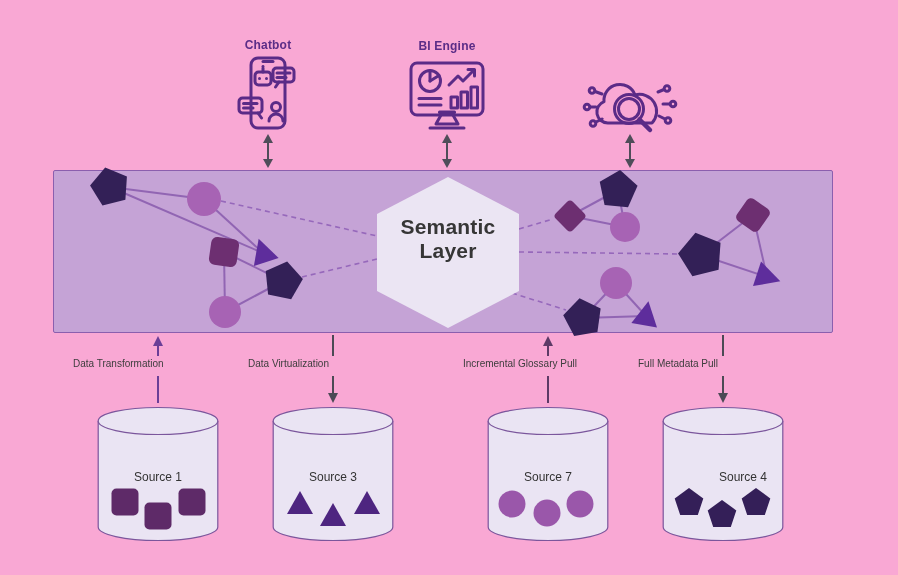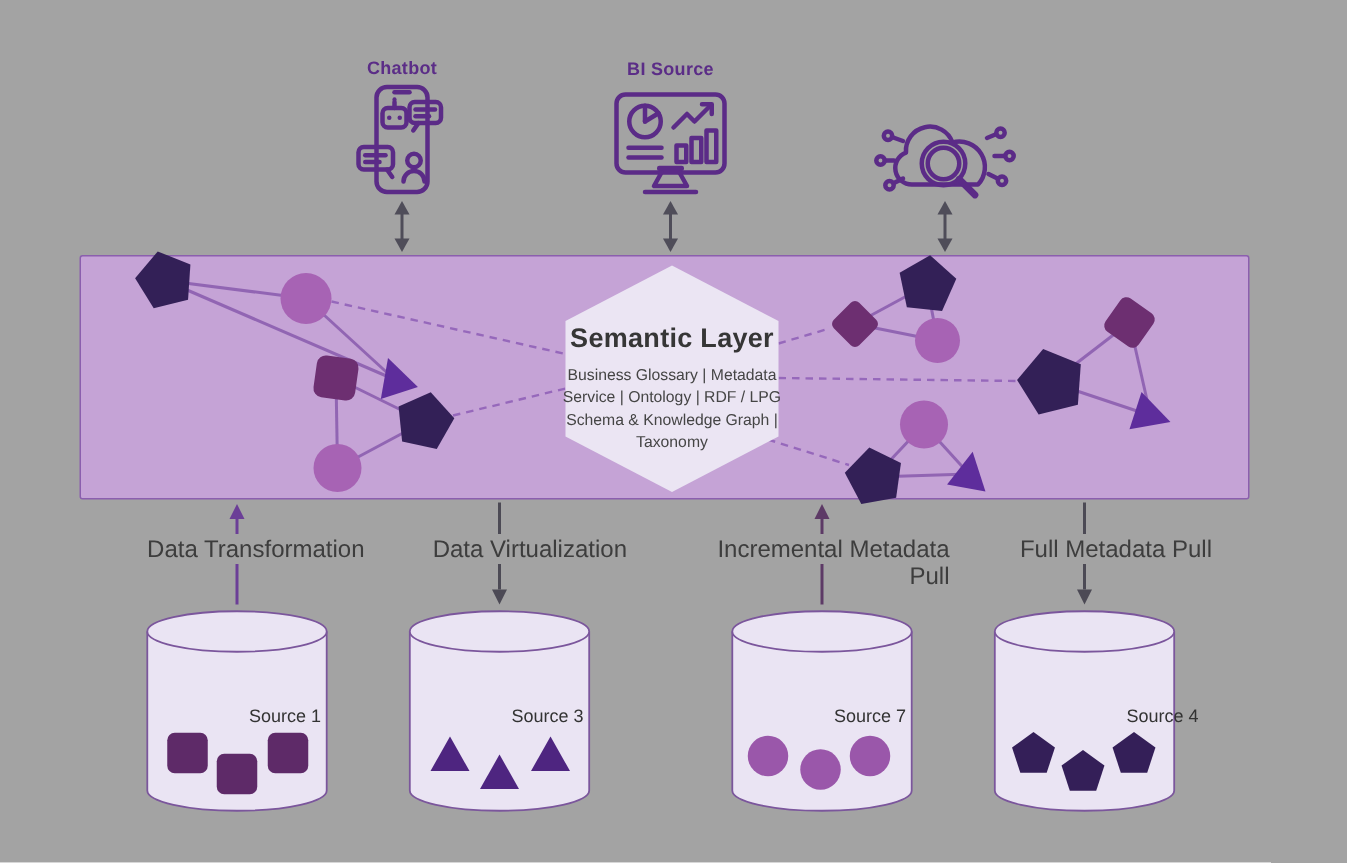--- a/index.html
+++ b/index.html
@@ -1,40 +1,40 @@
 <!DOCTYPE html>
 <html><head>
 <meta charset="utf-8">
 <style>
   html,body{margin:0;padding:0;background:#fff;}
-  .canvas{position:relative;width:898px;height:575px;background:#a3a3a3;overflow:hidden;
+  .canvas{position:relative;width:898px;height:575px;background:#f9a8d4;overflow:hidden;
           font-family:"Liberation Sans",sans-serif;}
   .consumer-label{position:absolute;text-align:center;font-size:12px;font-weight:700;
                   color:#5b2d87;white-space:pre-line;line-height:14px;letter-spacing:.2px;}
   .icon{position:absolute;stroke:#5b2b87;fill:none;stroke-width:3;
         stroke-linecap:round;stroke-linejoin:round;}
   .band{position:absolute;left:53px;top:170px;width:780px;height:163px;
         background:#c5a3d6;border:1.5px solid #8b5fae;border-radius:2px;box-sizing:border-box;}
   .overlay{position:absolute;left:0;top:0;pointer-events:none;}
   .hex-text{position:absolute;left:375px;top:215px;width:146px;text-align:center;}
-  .hex-title{font-size:18px;font-weight:700;color:#363636;letter-spacing:.2px;}
+  .hex-title{font-size:21px;font-weight:700;color:#363636;letter-spacing:.2px;}
   .hex-sub{font-size:10.5px;color:#454545;line-height:15px;margin-top:7px;white-space:pre-line;}
-  .flow-label{position:absolute;top:358px;width:170px;text-align:right;
-              font-size:16px;color:#3d3d3d;}
+  .flow-label{position:absolute;top:358px;width:170px;text-align:left;
+              font-size:10px;color:#3d3d3d;}
   .cyl{position:absolute;top:404px;}
   .source-label{position:absolute;top:470px;width:122px;text-align:center;
-                font-size:12px;color:#333;font-weight:500;padding-left:32px;}
+                font-size:12px;color:#333;font-weight:500;}
 </style>
 </head>
 <body>
 
 <div class="canvas">
 
   <div class="consumer-label" style="left:208px;top:38px;width:120px">Chatbot</div>
-  <div class="consumer-label" style="left:387px;top:39px;width:120px">BI Source</div>
+  <div class="consumer-label" style="left:387px;top:39px;width:120px">BI Engine</div>
 
   <svg class="icon" style="left:236px;top:55px" width="64" height="80" viewBox="0 0 64 80">
     <rect x="15" y="3" width="34" height="70" rx="7"></rect>
     <line x1="27" y1="6.5" x2="37" y2="6.5"></line>
     <rect x="19" y="17" width="16" height="13" rx="3.5"></rect>
     <line x1="27" y1="17" x2="27" y2="13"></line>
     <circle cx="27" cy="11.3" r="1.4" fill="#5b2b87" stroke="none"></circle>
     <circle cx="23.5" cy="23.5" r="1.5" fill="#5b2b87" stroke="none"></circle>
     <circle cx="30.5" cy="23.5" r="1.5" fill="#5b2b87" stroke="none"></circle>
     <rect x="37" y="13" width="21" height="14" rx="3.5"></rect>
@@ -172,29 +172,25 @@
     </g>
     <g>
       <line x1="723" y1="335" x2="723" y2="356" stroke="#4c4a55" stroke-width="2"></line>
       <line x1="723" y1="376" x2="723" y2="393" stroke="#4c4a55" stroke-width="2"></line>
       <polygon points="723,403 718,393 728,393" fill="#4c4a55"></polygon>
     </g>
   </svg>
 
   <div class="hex-text">
     <div class="hex-title">Semantic Layer</div>
-    <div class="hex-sub">Business Glossary | Metadata
-Service | Ontology | RDF / LPG
-Schema &amp; Knowledge Graph |
-Taxonomy</div>
   </div>
 
   <div class="flow-label" style="left:73px">Data Transformation</div>
   <div class="flow-label" style="left:248px">Data Virtualization</div>
-  <div class="flow-label" style="left:463px">Incremental Metadata Pull</div>
+  <div class="flow-label" style="left:463px">Incremental Glossary Pull</div>
   <div class="flow-label" style="left:638px">Full Metadata Pull</div>
 
   <svg class="cyl" style="left:97px" width="122" height="140" viewBox="0 0 122 140">
     <path d="M1.2,17 V123 A59.8,13.5 0 0 0 120.8,123 V17" fill="#eae4f3" stroke="#7b569c" stroke-width="1.2"></path>
     <ellipse cx="61" cy="17" rx="59.8" ry="13.5" fill="#eae4f3" stroke="#7b569c" stroke-width="1.2"></ellipse>
     <g>
       <rect x="-13.5" y="-13.5" width="27" height="27" rx="5" transform="translate(28,98)" fill="#5e2a68"></rect>
       <rect x="-13.5" y="-13.5" width="27" height="27" rx="5" transform="translate(61,112)" fill="#5e2a68"></rect>
       <rect x="-13.5" y="-13.5" width="27" height="27" rx="5" transform="translate(95,98)" fill="#5e2a68"></rect>
     </g>

